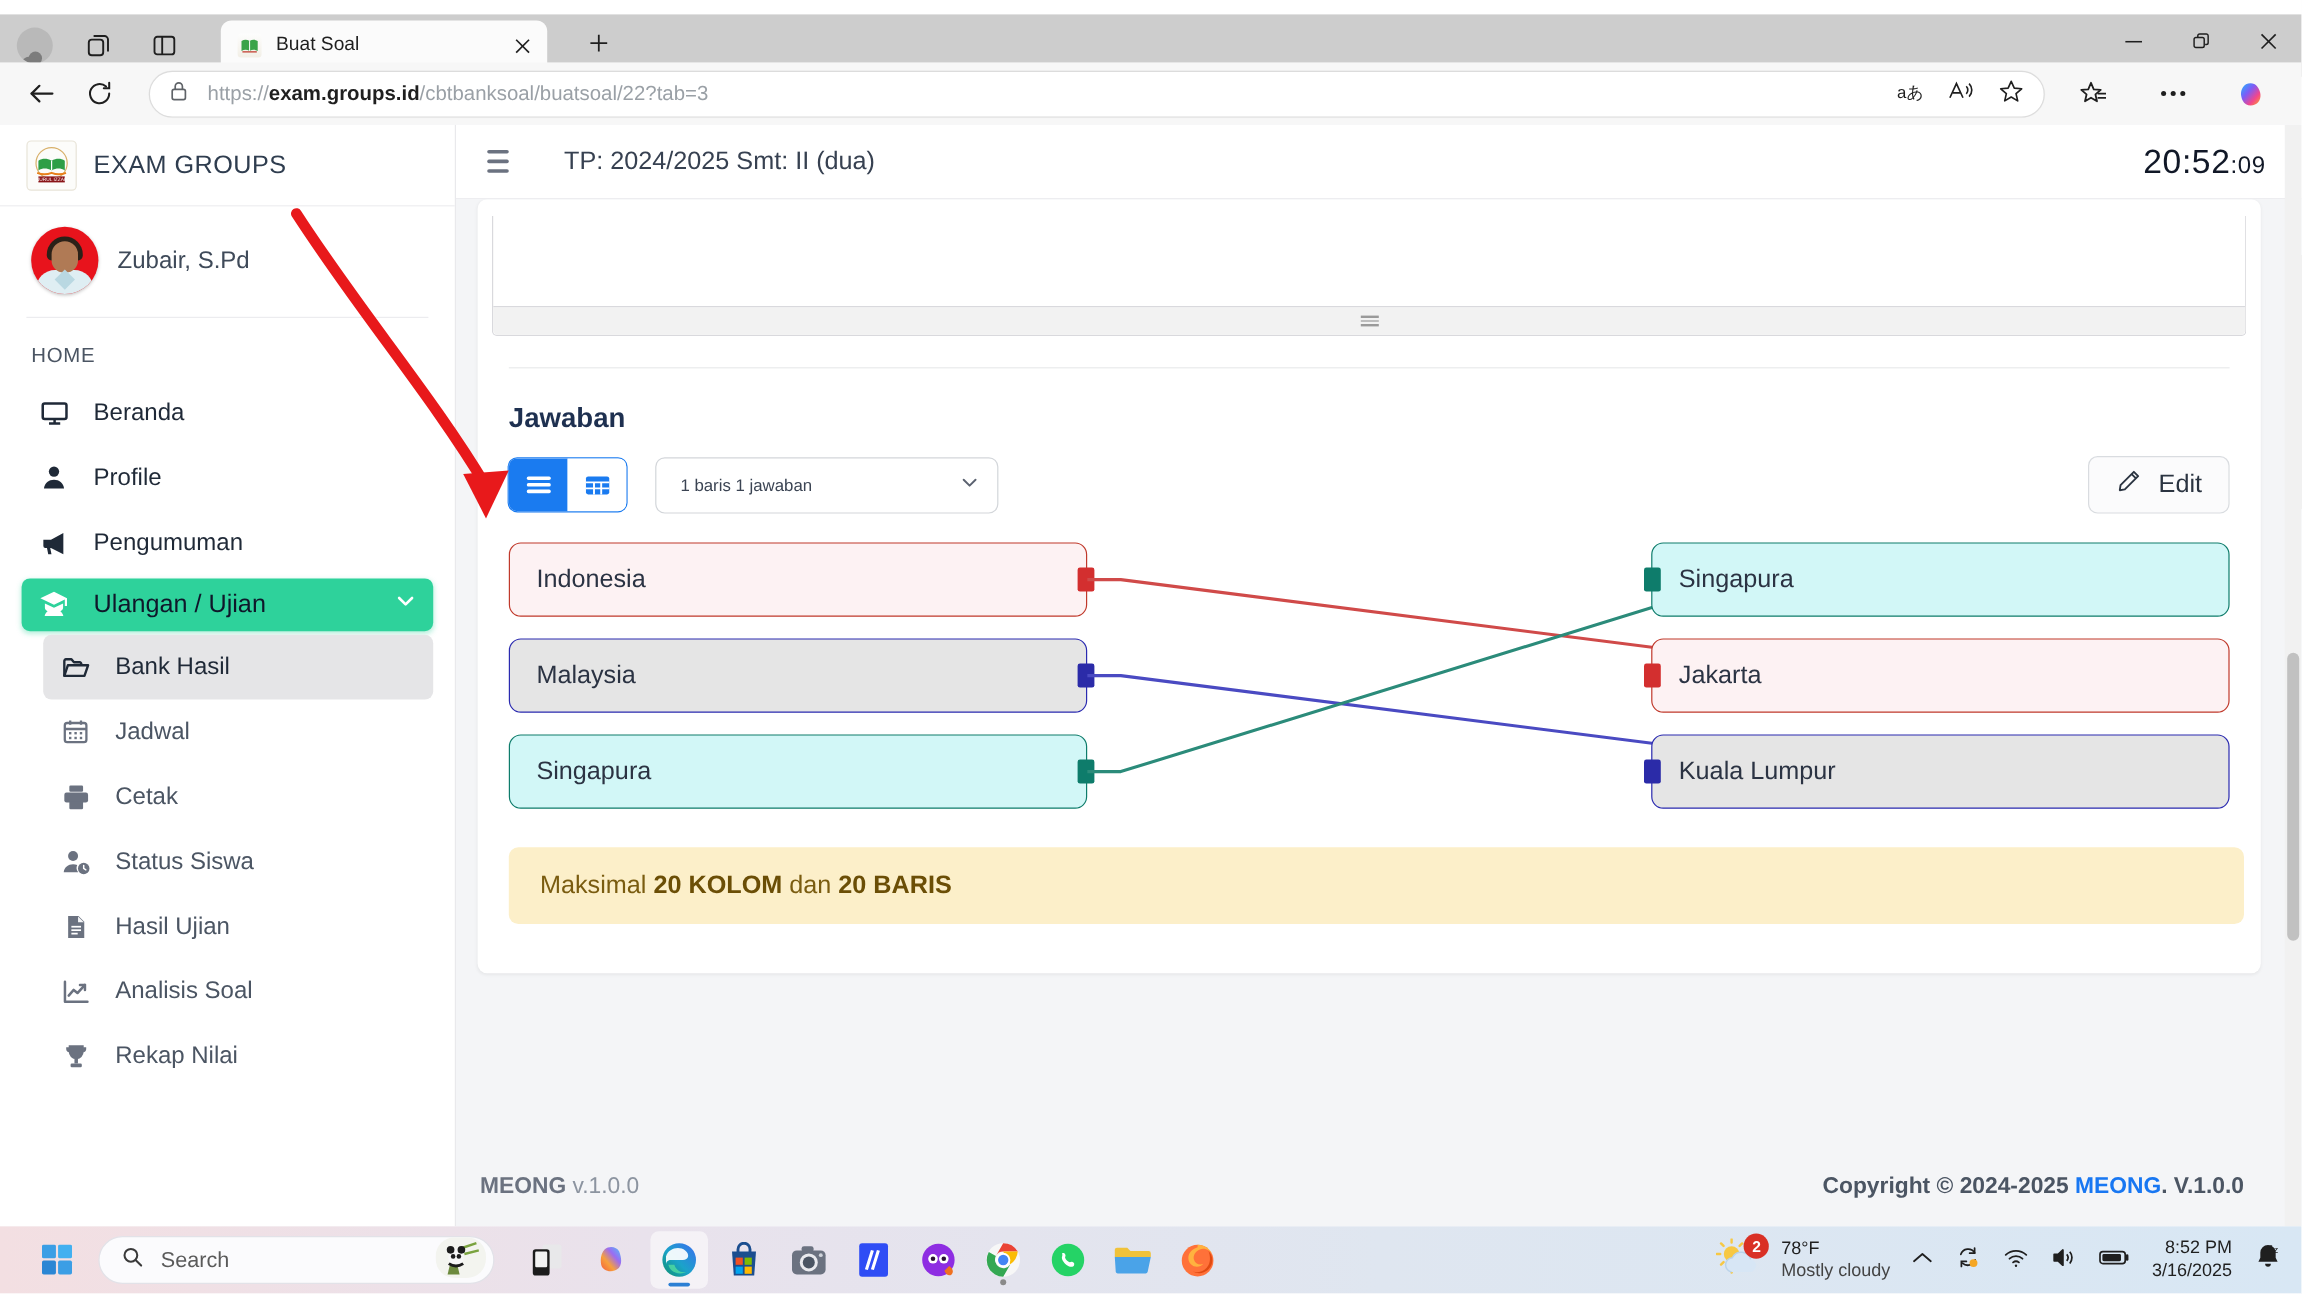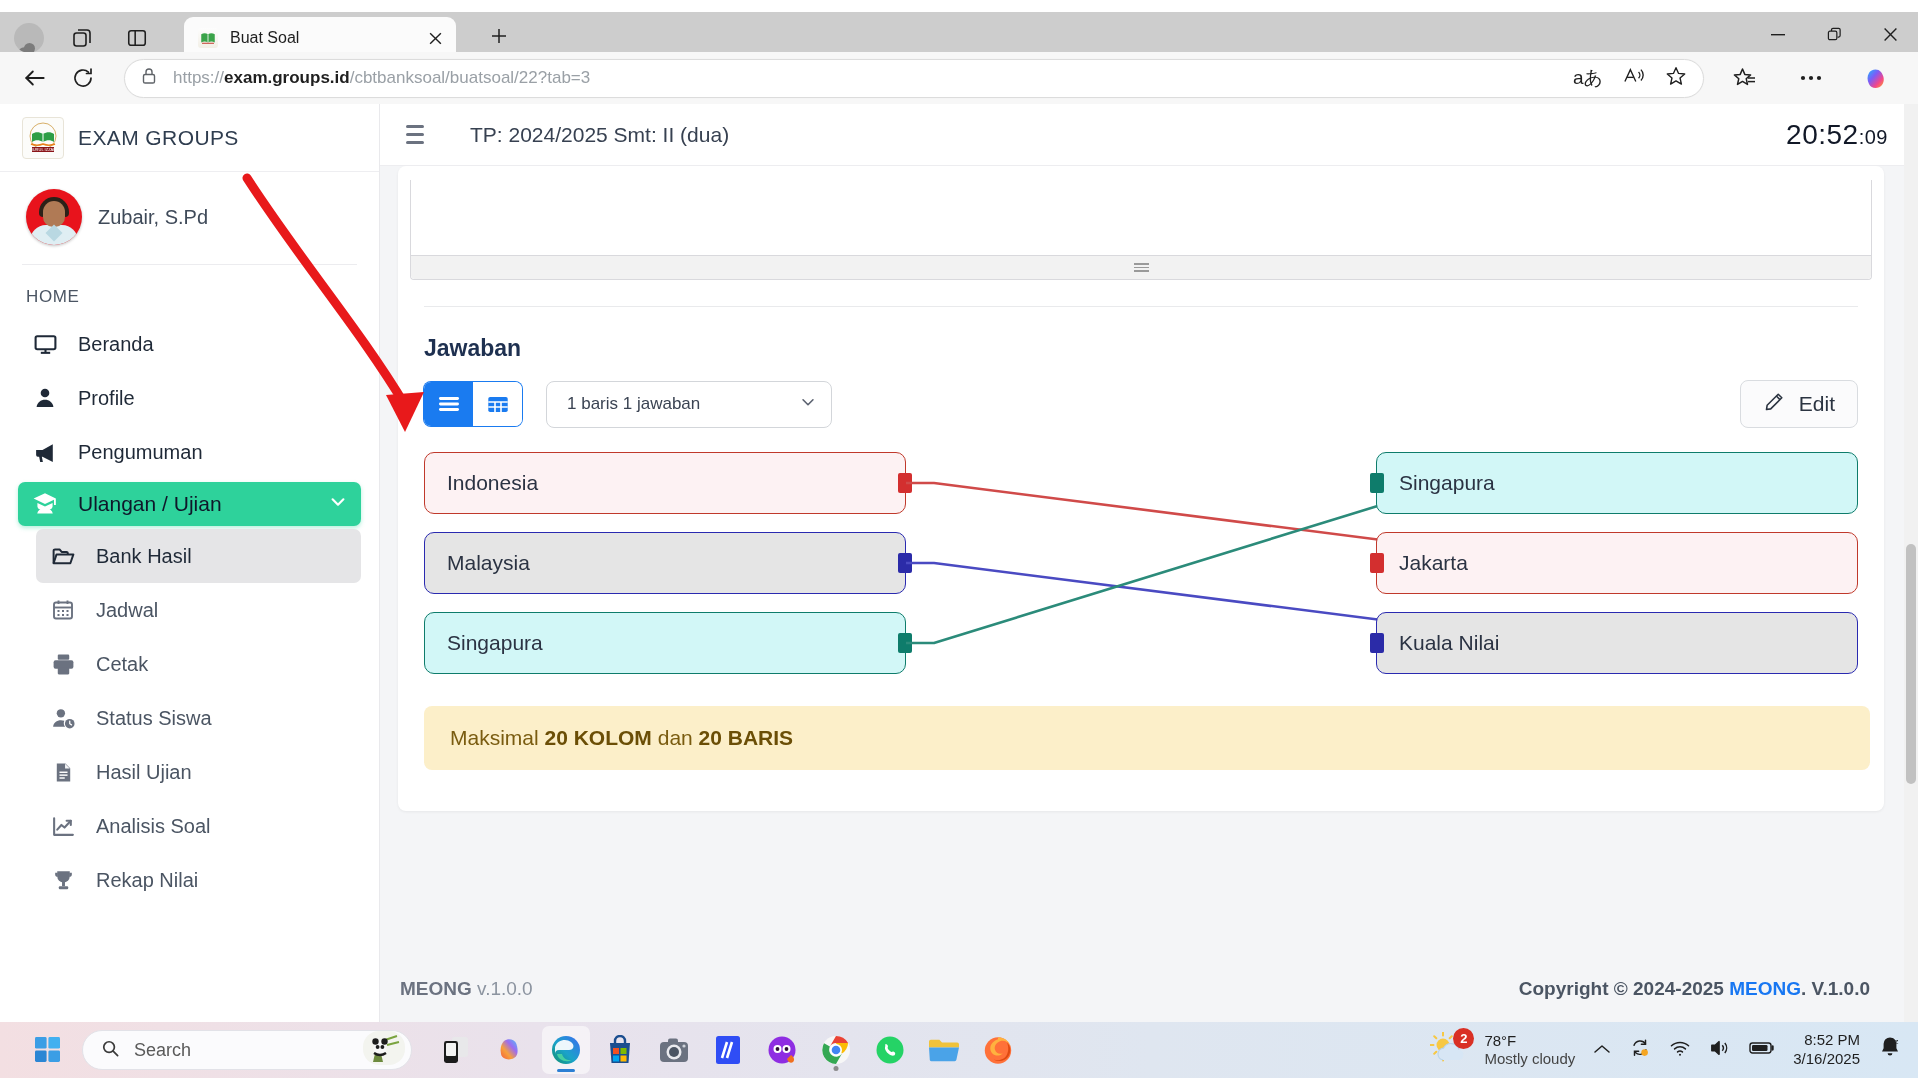--- a/index.html
+++ b/index.html
@@ -160,21 +160,21 @@
   .btn-group { display: flex; border-radius: 7px; overflow: hidden; box-shadow: 0 0 0 1px #1a7bf0; }
   .bg-btn {
     width: 49px; height: 44px; display: flex; align-items: center; justify-content: center;
     background: #ffffff;
   }
   .bg-btn.active { background: #1a7bf0; }
   .select-wrap {
     margin-left: 24px; width: 286px; height: 47px; border: 1px solid #d3d6da; border-radius: 8px;
     background: #ffffff; display: flex; align-items: center; padding: 0 14px 0 20px;
   }
-  .select-value { flex: 1; font-size: 17px; color: #3b4453; }
+  .select-value { flex: 1; font-size: 14px; color: #3b4453; }
   .edit-btn {
     margin-left: auto; display: flex; align-items: center; gap: 14px;
     height: 48px; padding: 0 22px; border: 1px solid #d9dce0; border-radius: 8px;
     background: #fbfbfc; font-size: 21px; color: #2b3441;
   }
 
   
   .match-board { position: relative; margin: 24px 26px 0 26px; height: 222px; }
   .match-col { position: absolute; top: 0; width: 482px; }
   .match-col.left { left: 0; }
@@ -334,21 +334,21 @@
   </div>
   <div class="urlbar">
     <span>
       <svg width="16" height="18" viewBox="0 0 16 18" fill="none" stroke="#5f6368" stroke-width="1.4">
         <rect x="2.5" y="7.5" width="11" height="8.5" rx="1.6"></rect>
           <path d="M5 7.5V5a3 3 0 0 1 6 0v2.5"></path>
       </svg>
     </span>
     <span class="url-text"><span class="dim">https://</span><b>exam.groups.id</b><span class="dim">/cbtbanksoal/buatsoal/22?tab=3</span></span>
     <span class="urlbar-icons">
-      <span style="font-size:19px;color:#1f1f1f;">aあ</span>
+      <span style="font-size:14px;color:#1f1f1f;">aあ</span>
       <span>
         <svg width="22" height="20" viewBox="0 0 24 22" fill="none" stroke="#1f1f1f" stroke-width="1.5">
           <path d="M2 17 8 4l6 13"></path>
             <line x1="4.4" y1="12.5" x2="11.6" y2="12.5"></line>
           <path d="M17 6.5a5 5 0 0 1 0 7"></path>
             <path d="M19.6 4a8.5 8.5 0 0 1 0 12"></path>
         </svg>
       </span>
       <span>
         <svg width="22" height="22" viewBox="0 0 24 24" fill="none" stroke="#1f1f1f" stroke-width="1.5" stroke-linejoin="round">
@@ -642,21 +642,21 @@
             <div class="match-card c-teal">
               <span class="node n-teal"></span>
               <span>Singapura</span>
             </div>
             <div class="match-card c-red">
               <span class="node n-red"></span>
               <span>Jakarta</span>
             </div>
             <div class="match-card c-blue">
               <span class="node n-blue"></span>
-              <span>Kuala Nilai</span>
+              <span>Kuala Lumpur</span>
             </div>
           </div>
         </div>
 
         <div class="notice"><span>Maksimal </span><b>20 KOLOM</b><span> dan </span><b>20 BARIS</b></div>
       </div>
 
       <div class="footer">
         <span class="footer-left"><b>MEONG</b><span> v.1.0.0</span></span>
         <span class="footer-right"><span>Copyright © 2024-2025 </span><span class="brand-blue">MEONG</span><span>. V.1.0.0</span></span>

